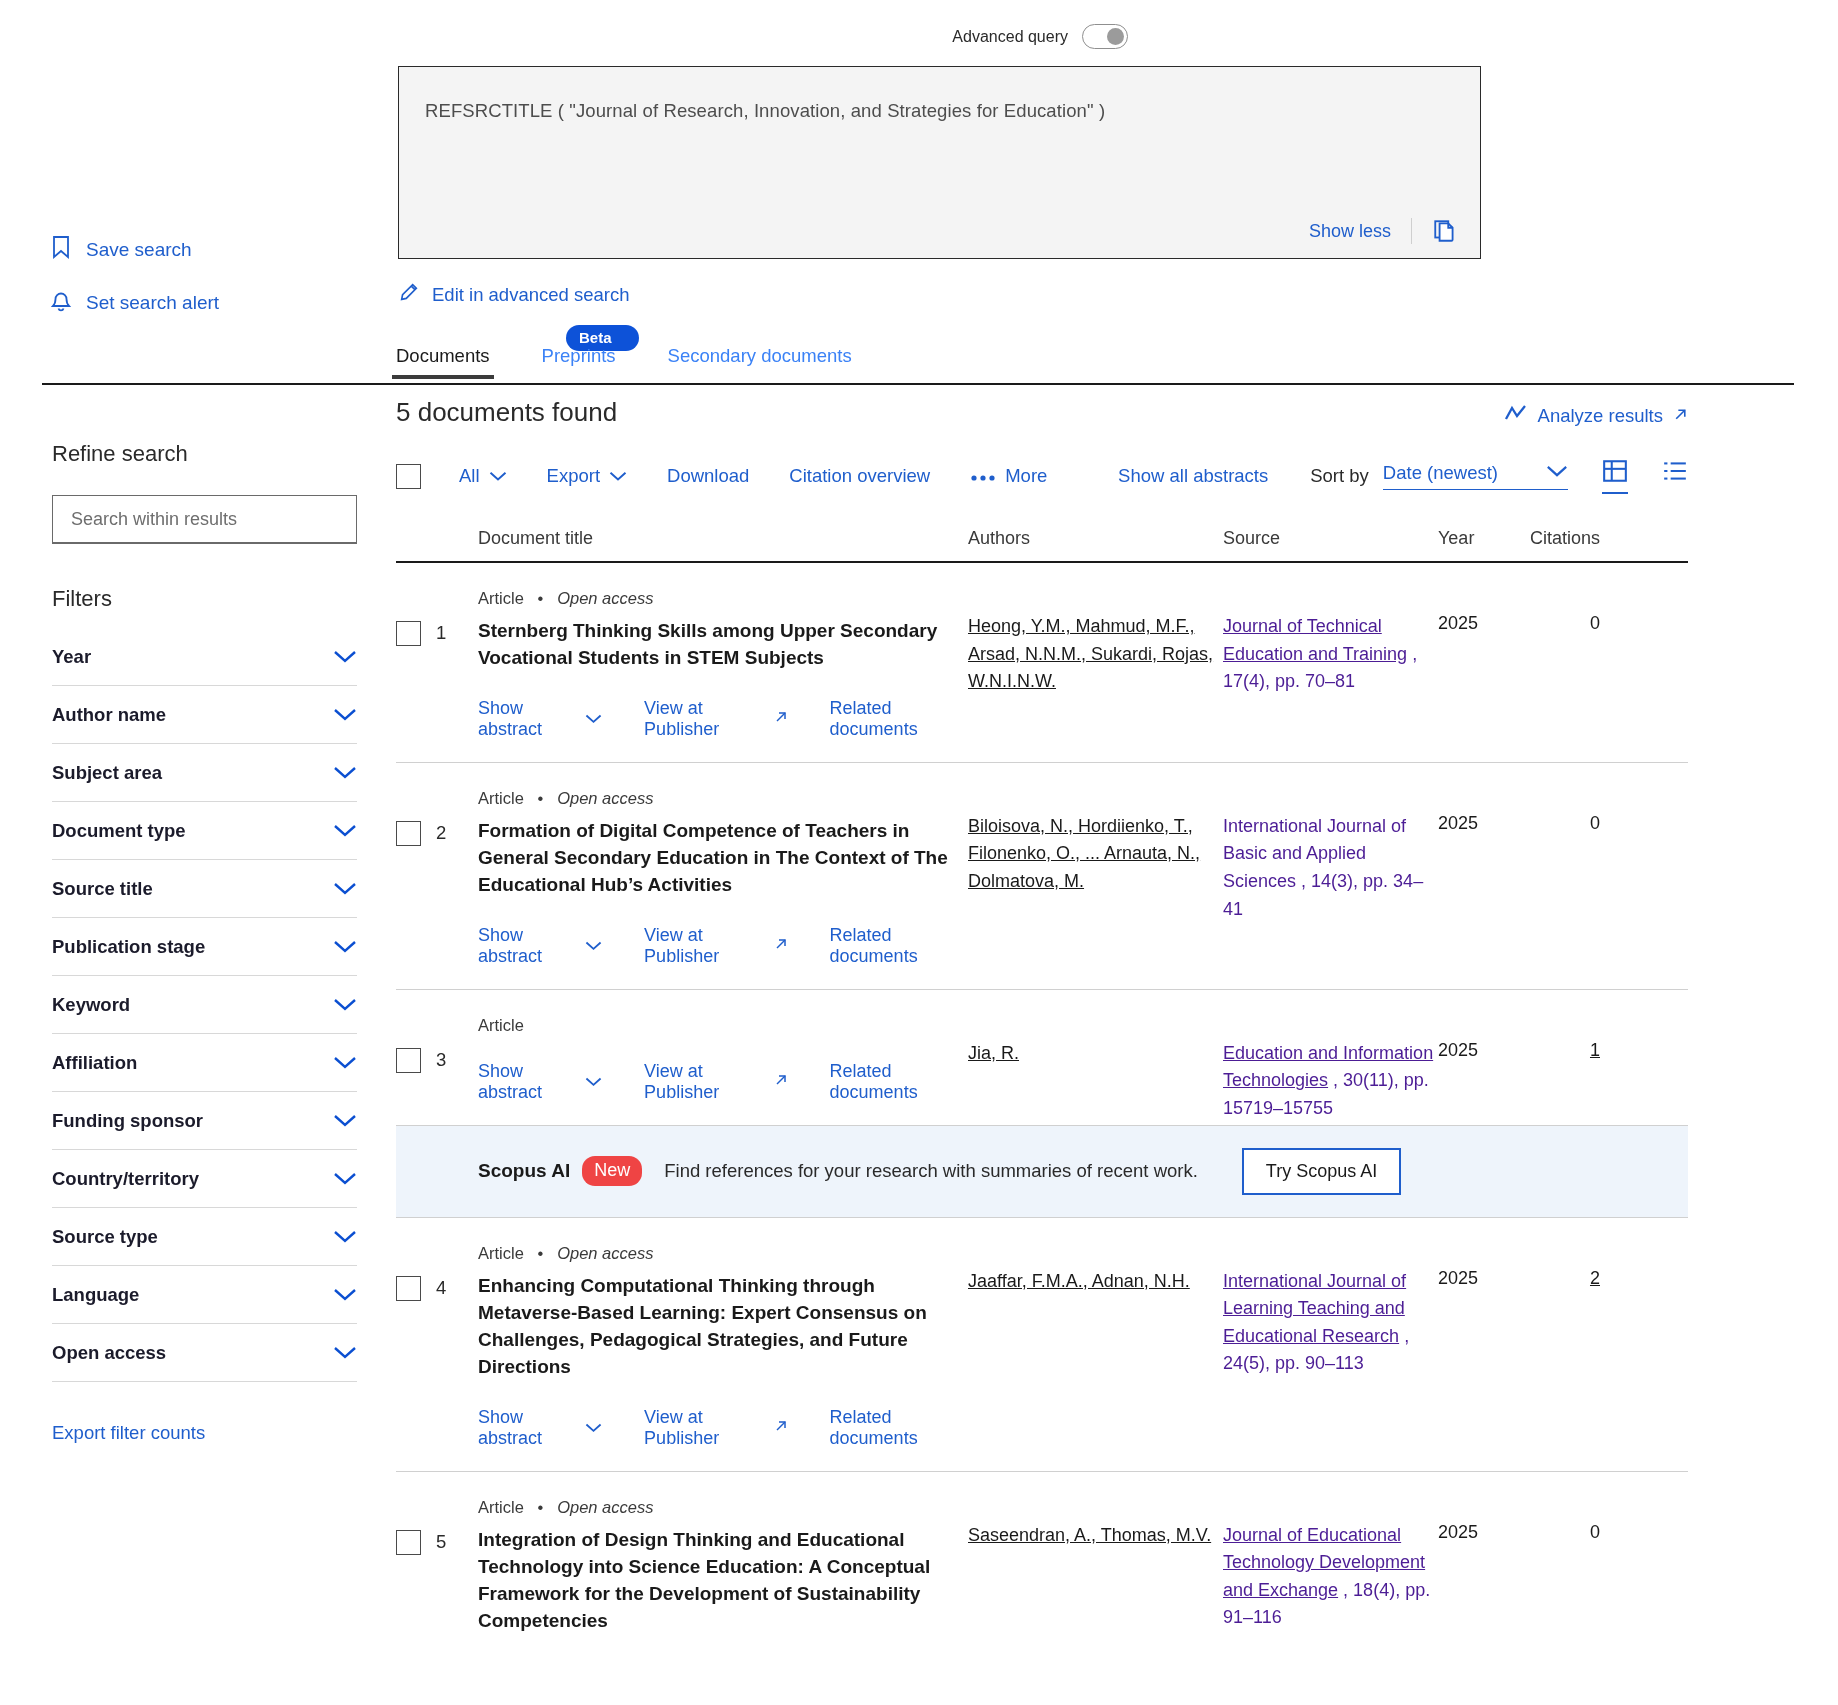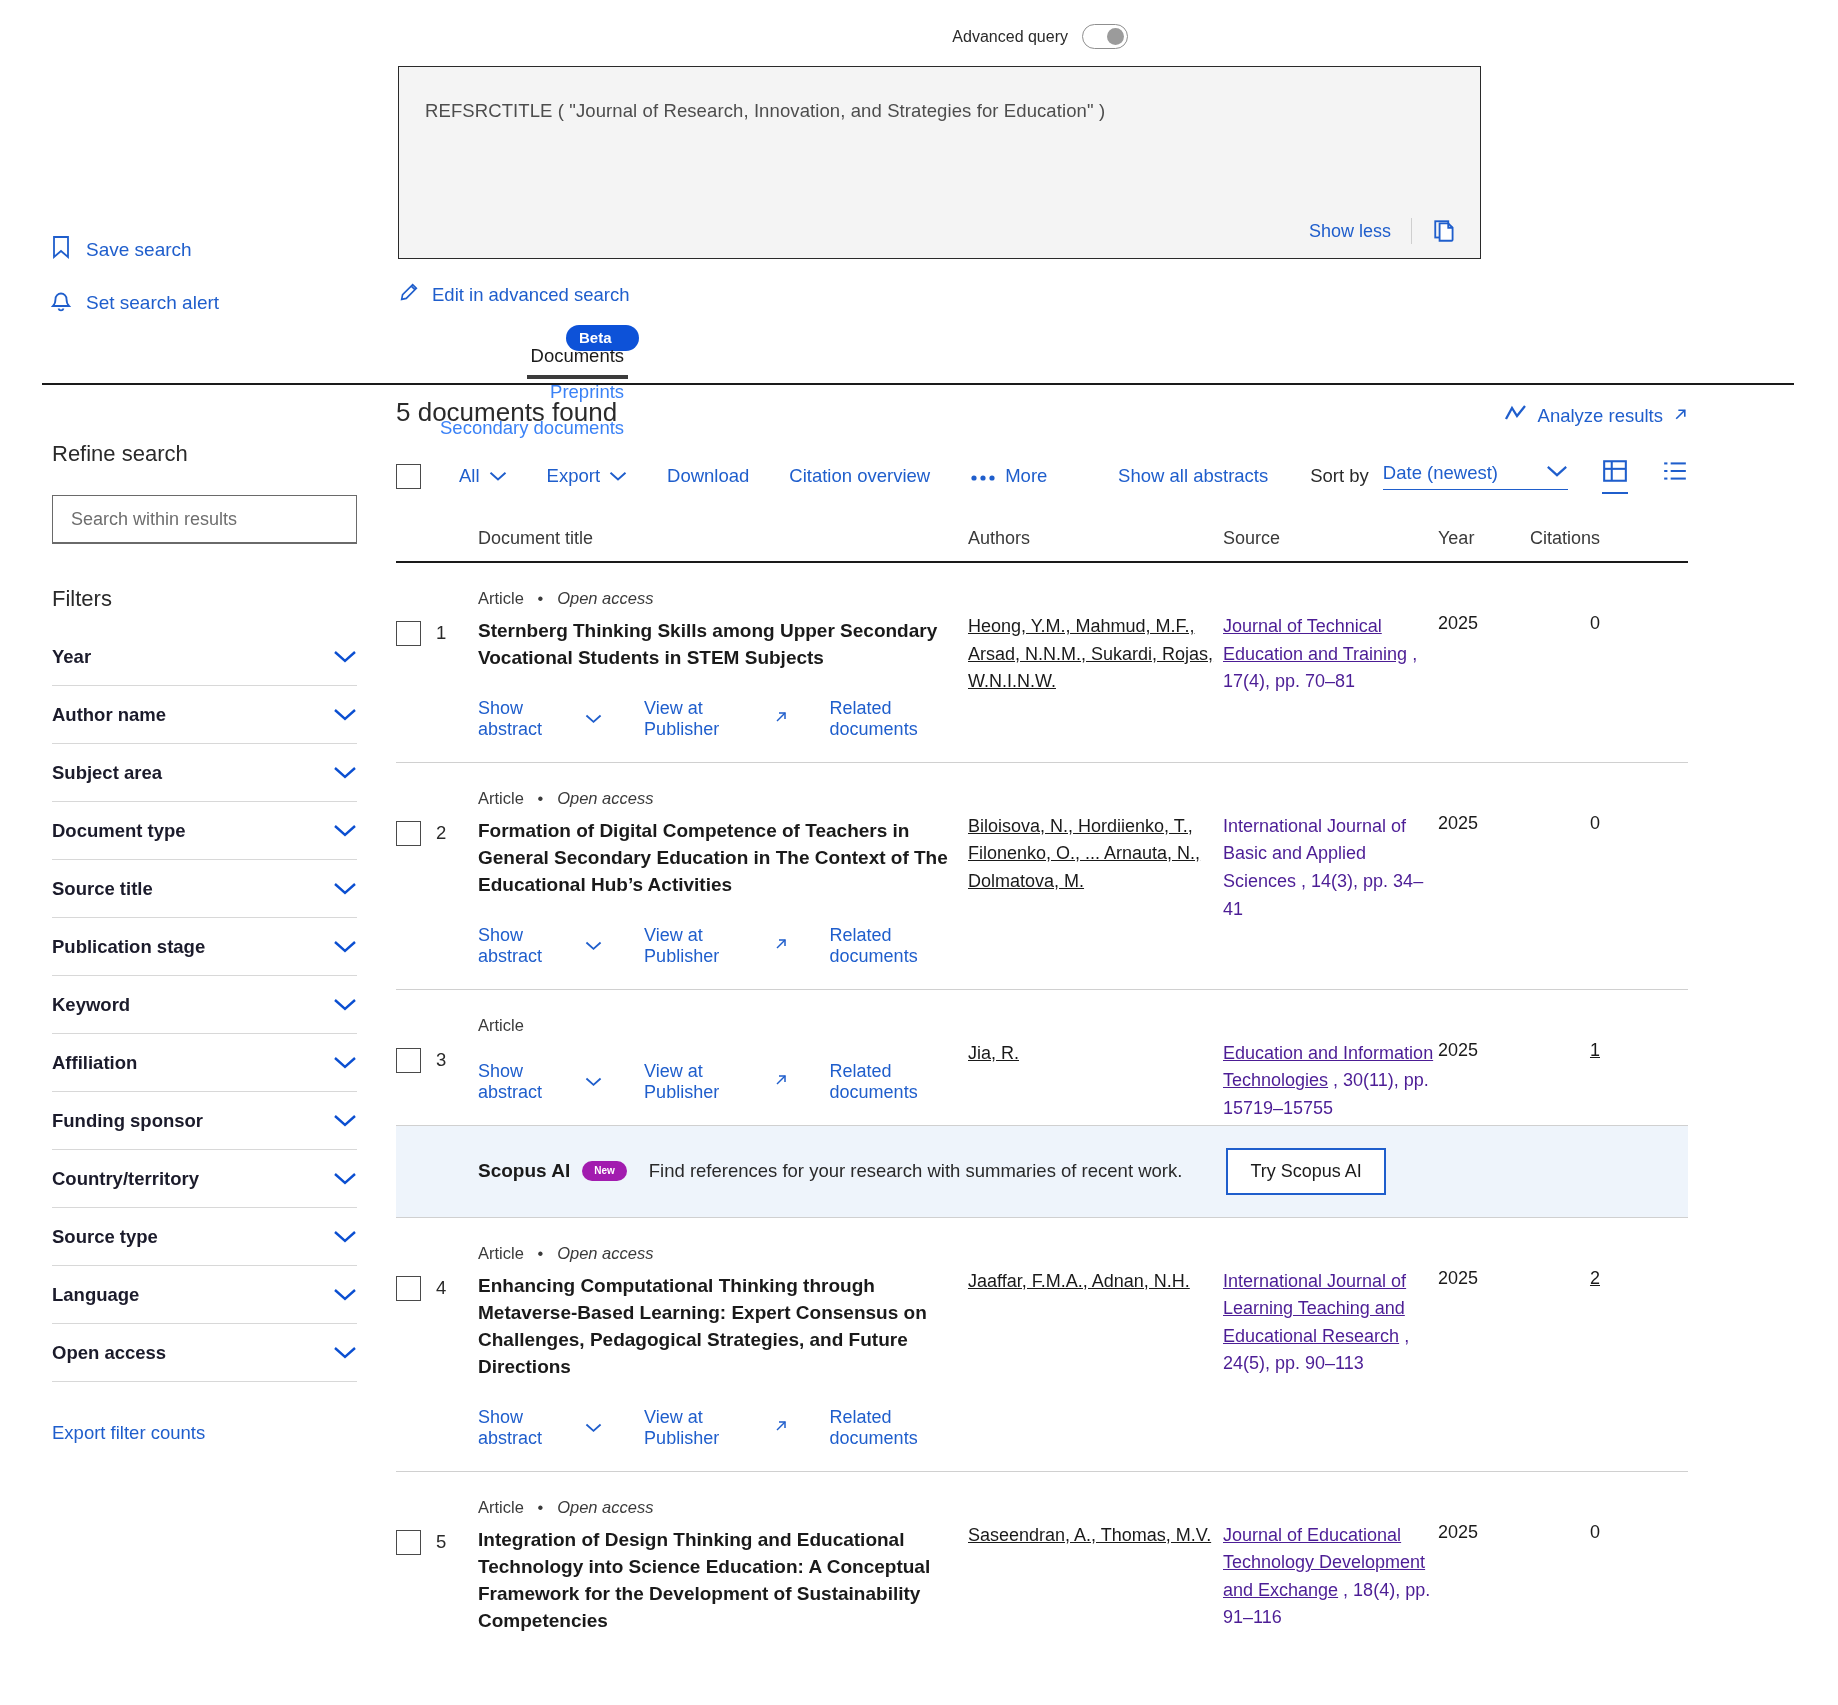--- a/index.html
+++ b/index.html
@@ -52,21 +52,21 @@
   .copy-icon { padding-left: 20px; display: flex; align-items: center; cursor: pointer; }
 
   .edit-adv {
     position: absolute; left: 398px; top: 281px;
     display: flex; align-items: center; gap: 12px;
     color: #1f5ecc; font-size: 18.5px; cursor: pointer;
   }
 
   .tabs {
     position: absolute; left: 396px; top: 345px;
-    display: flex; align-items: flex-end; gap: 2px; flex-direction: column;
+    display: flex; align-items: flex-end; gap: 8px;
   }
   .tab {
     font-size: 18.5px; color: #3b82f6; cursor: pointer;
     padding: 0 0 12px 0; position: relative;
   }
   .tab + .tab { margin-left: 44px; }
   .tab.active { color: #1a1a1a; }
   .tab.active::after {
     content: ""; position: absolute; left: -4px; right: -4px; bottom: 0;
     height: 4px; background: #3b3b3b;
@@ -184,21 +184,21 @@
   .row-cit { width: 108px; font-size: 18px; padding-top: 24px; text-align: right; padding-right: 8px; color: #1a1a1a; }
   .row-cit .lnk { text-decoration: underline; cursor: pointer; }
 
   .ai-banner {
     background: #eef4fb; display: flex; align-items: center;
     padding: 22px 0 22px 82px; margin: 0;
     border-bottom: 1px solid #d0d0d0;
   }
   .ai-name { font-size: 19px; font-weight: bold; color: #1a1a1a; }
   .ai-new {
-    background: #a21caf; color: #fff; font-size: 10px; font-weight: bold;
+    background: #ef4444; color: #fff; font-size: 18px; font-weight: normal;
     border-radius: 13px; padding: 4px 12px 5px 12px; margin-left: 12px;
   }
   .ai-text { font-size: 18.5px; color: #2a2a2a; margin-left: 22px; }
   .ai-btn {
     margin-left: 44px; border: 2px solid #1f5ecc; color: #1a1a1a;
     font-size: 18px; padding: 11px 22px; background: #fff; cursor: pointer;
     font-family: "Liberation Sans", sans-serif;
   }
   .last-clip { overflow: hidden; }
 </style>

